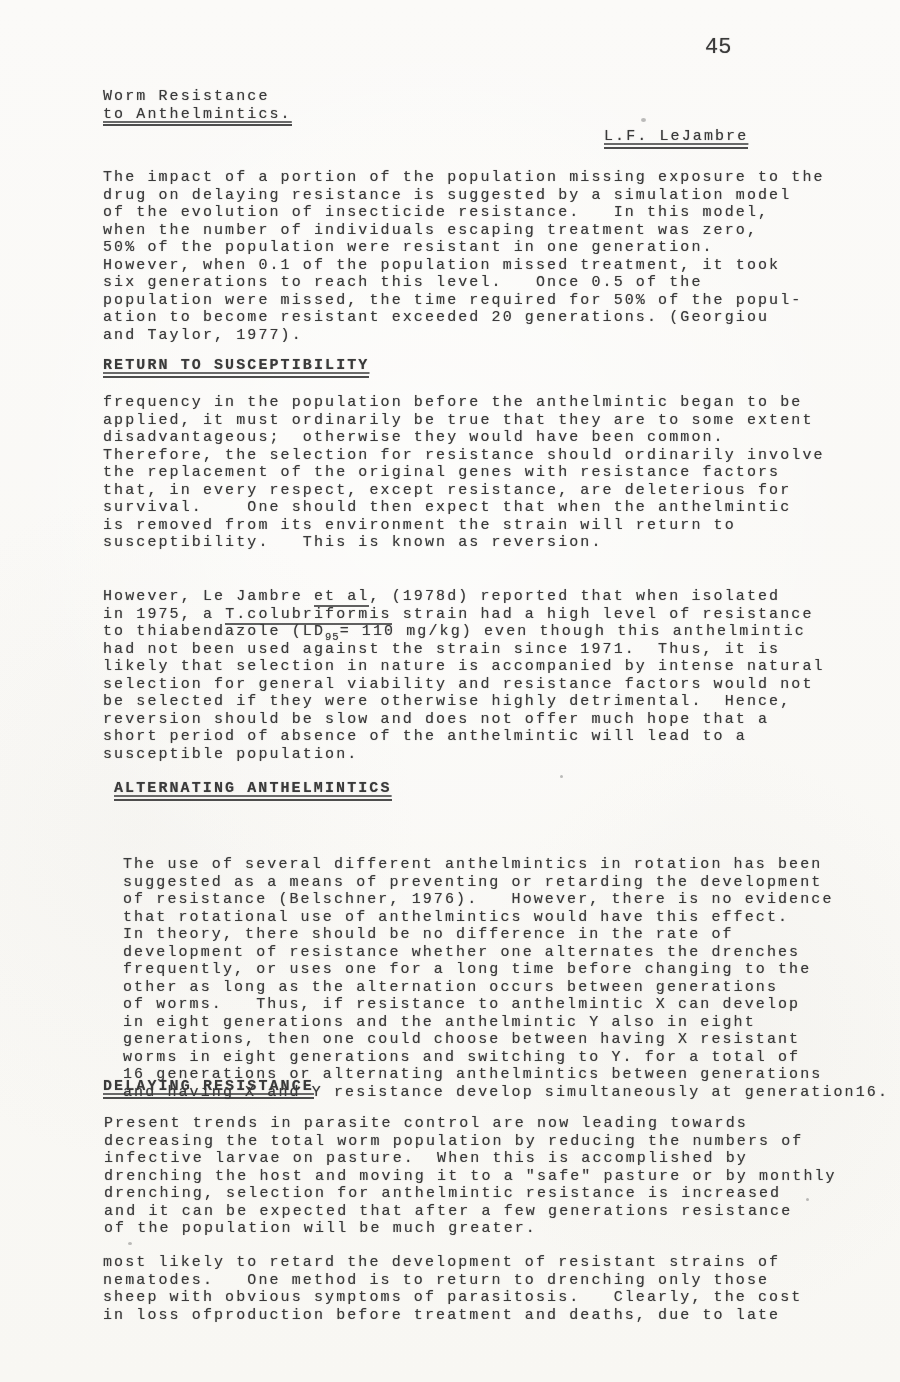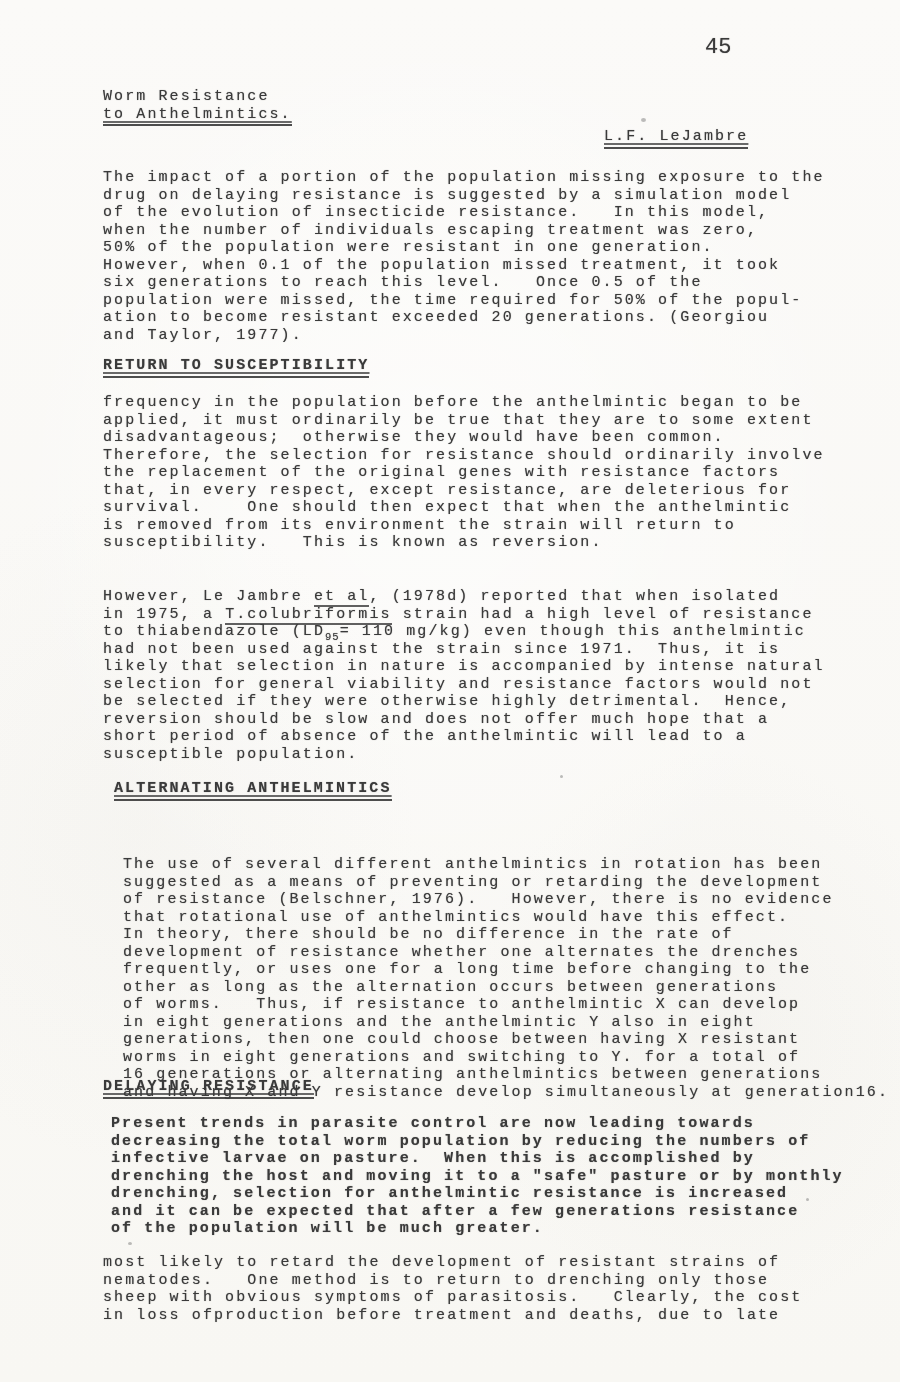--- a/index.html
+++ b/index.html
@@ -115,21 +115,21 @@
       <div class="line"><span>in eight generations and the anthelmintic Y also in eight</span></div>
       <div class="line"><span>generations, then one could choose between having X resistant</span></div>
       <div class="line"><span>worms in eight generations and switching to Y. for a total of</span></div>
       <div class="line"><span>16 generations or alternating anthelmintics between generations</span></div>
       <div class="line"><span>and having X and Y resistance develop simultaneously at generation16.</span></div>
     </div>
 
   <div class="block txt heading" style="left:100px; top:1078px;">
     <span class="u-block">DELAYING RESISTANCE</span>
   </div>
-  <div class="block txt" style="left:108px; top:1115px;font-weight:bold;">
+  <div class="block txt" style="left:101px; top:1115px;">
       <div class="line"><span>Present trends in parasite control are now leading towards</span></div>
       <div class="line"><span>decreasing the total worm population by reducing the numbers of</span></div>
       <div class="line"><span>infective larvae on pasture.  When this is accomplished by</span></div>
       <div class="line"><span>drenching the host and moving it to a "safe" pasture or by monthly</span></div>
       <div class="line"><span>drenching, selection for anthelmintic resistance is increased</span></div>
       <div class="line"><span>and it can be expected that after a few generations resistance</span></div>
       <div class="line"><span>of the population will be much greater.</span></div>
     </div>
   <div class="block txt" style="left:100px; top:1254px;">
       <div class="line"><span>most likely to retard the development of resistant strains of</span></div>

